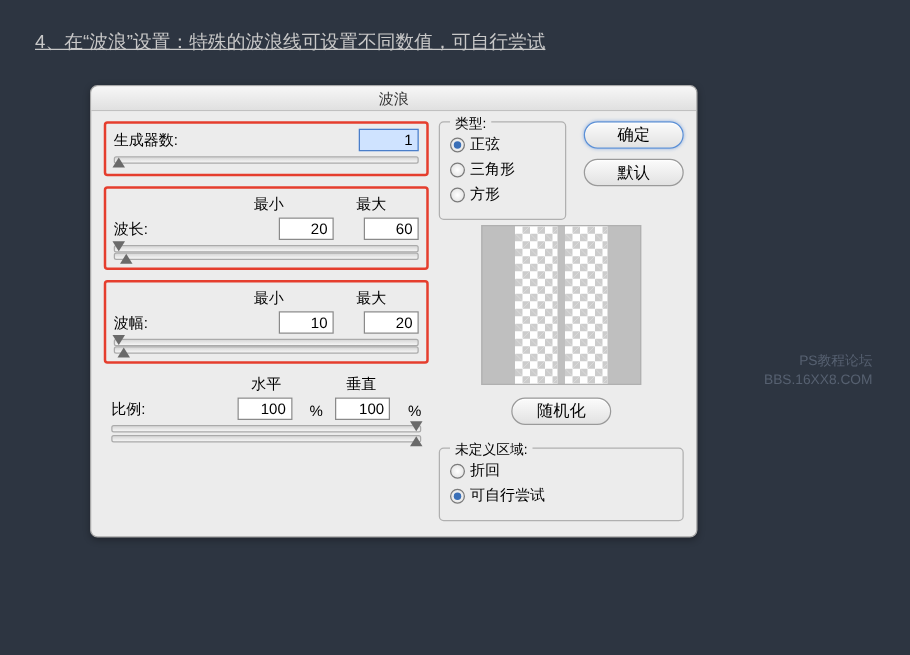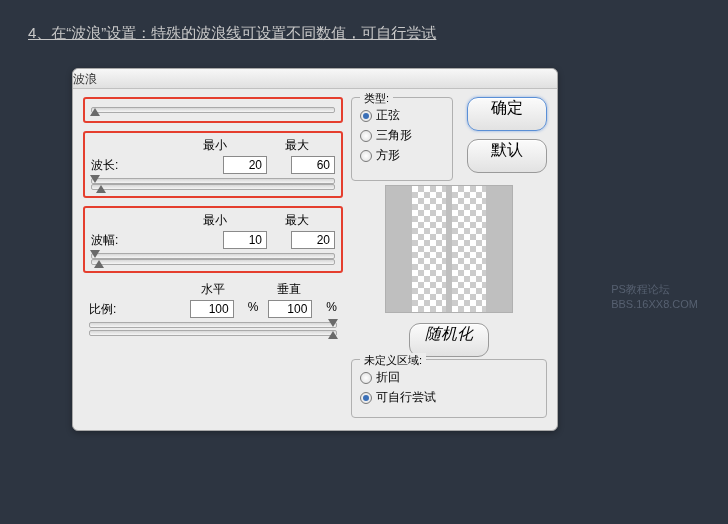--- a/index.html
+++ b/index.html
@@ -27,21 +27,21 @@
     background: #ececec;
     border: 1px solid #a8a8a8;
     border-radius: 6px;
     box-shadow: 0 2px 6px rgba(0,0,0,0.3);
   }
   .dialog-titlebar {
     height: 20px;
     background: linear-gradient(#f7f7f7,#e0e0e0);
     border-bottom: 1px solid #c0c0c0;
     border-radius: 6px 6px 0 0;
-    text-align: left;
+    text-align: center;
     font-size: 12px;
     line-height: 20px;
     color: #333;
   }
   .dialog-body {
     display: flex;
     padding: 8px 10px 12px 10px;
   }
   .left-col { width: 260px; }
   .right-col { flex: 1; padding-left: 8px; }
@@ -121,28 +121,28 @@
   .radio.checked::after {
     content: "";
     width: 6px; height: 6px;
     background: #3a6fb7;
     border-radius: 50%;
   }
 
   .btn {
     display: block;
     width: 80px;
-    height: 34px;
+    height: 22px;
     margin: 0 0 8px auto;
     background: linear-gradient(#fbfbfb,#e2e2e2);
     border: 1px solid #9a9a9a;
     border-radius: 11px;
     text-align: center;
     line-height: 20px;
-    font-size: 16px;
+    font-size: 13px;
     color: #000;
     box-shadow: 0 1px 0 rgba(255,255,255,0.8) inset;
   }
   .btn.primary {
     border: 1.5px solid #5a8fd6;
     box-shadow: 0 0 3px rgba(70,130,220,0.6), 0 1px 0 rgba(255,255,255,0.8) inset;
   }
 
   .preview {
     width: 128px; height: 128px;
@@ -172,36 +172,41 @@
 
   .bottom-dual { margin-top: 4px; }
   .bottom-dual .slider-track { margin: 2px 0; }
 
   .watermark {
     position: absolute;
     right: 30px;
     top: 282px;
     color: #566070;
     font-size: 11px;
-    text-align: left;
+    text-align: right;
     line-height: 15px;
     font-family: Arial, sans-serif;
   }
 </style>
 </head>
 <body>
 
 <div class="page-title">4、在“波浪”设置：特殊的波浪线可设置不同数值，可自行尝试</div>
 
 <div class="dialog">
   <div class="dialog-titlebar">波浪</div>
   <div class="dialog-body">
     <div class="left-col">
 
       <div class="highlight-box">
+        <div class="row">
+          <span class="field-label">生成器数:</span>
+          <div style="flex:1"></div>
+          <div class="num-input sel wide">1</div>
+        </div>
         <div class="slider-track">
           <div class="slider-thumb up" style="left:-2px"></div>
         </div>
       </div>
 
       <div class="highlight-box">
         <div class="col-labels">
           <span class="col-label">最小</span>
           <span class="col-label">最大</span>
         </div>
@@ -247,21 +252,21 @@
       </div>
 
       <div style="padding: 0 6px;">
         <div class="col-labels scale-row" style="">
           <span class="col-label">水平</span>
           <span class="col-label">垂直</span>
         </div>
         <div class="row">
           <span class="field-label">比例:</span>
           <div style="flex:1"></div>
-          <div style="display:flex; gap:10px; align-items:flex-start;">
+          <div style="display:flex; gap:10px; align-items:flex-end;">
             <div class="num-input">100</div>
             <span class="pct">%</span>
             <div class="num-input">100</div>
             <span class="pct">%</span>
           </div>
         </div>
         <div class="bottom-dual">
           <div class="slider-track">
             <div class="slider-thumb" style="right:-2px;left:auto"></div>
           </div>
@@ -294,21 +299,21 @@
           <div class="btn primary">确定</div>
           <div class="btn">默认</div>
         </div>
       </div>
 
       <div class="preview">
         <div class="checker c1"></div>
         <div class="checker c2"></div>
       </div>
 
-      <div class="btn" style="margin:0 auto 2px auto;font-style:italic;">随机化</div>
+      <div class="btn" style="margin:0 auto 18px auto;">随机化</div>
 
       <div class="fieldset">
         <div class="fieldset-legend">未定义区域:</div>
         <div class="radio-row">
           <span class="radio"></span>
           <span>折回</span>
         </div>
         <div class="radio-row">
           <span class="radio checked"></span>
           <span>可自行尝试</span>

